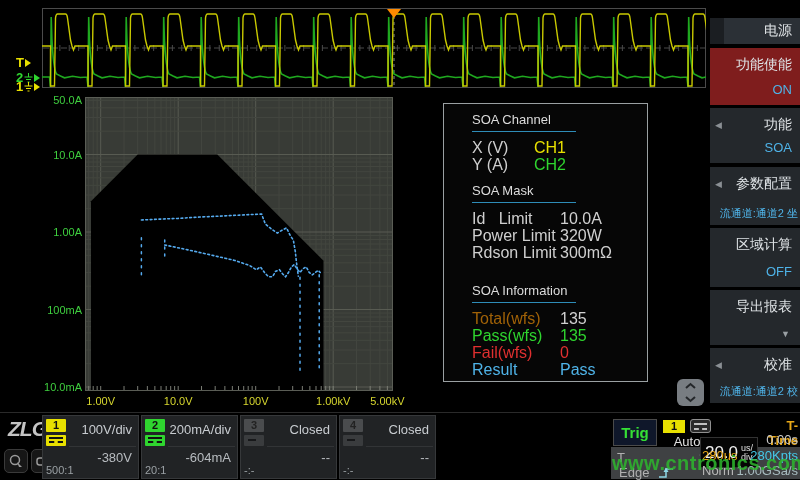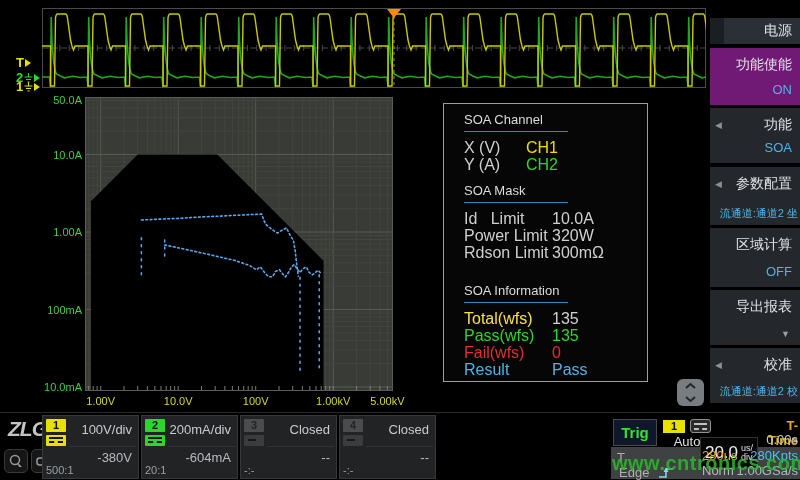--- a/index.html
+++ b/index.html
@@ -11,34 +11,34 @@
   .wave-marker{position:absolute;display:flex;align-items:center;gap:1px;font-weight:bold;font-size:13px;}
   .wave-marker .tri{width:0;height:0;border-top:4px solid transparent;border-bottom:4px solid transparent;border-left:6px solid currentColor;}
   .wave-marker svg{display:block;}
 
   
   #soa-plot{position:absolute;left:85px;top:97px;width:308px;height:294px;}
   .ylab{position:absolute;left:34px;width:48px;text-align:right;font-size:11px;color:#3fcf3f;}
   .xlab{position:absolute;top:395px;transform:translateX(-50%);font-size:11px;color:#d6d62e;}
 
   
-  #soa-panel{position:absolute;left:443px;top:103px;width:205px;height:279px;background:#060606;border:1px solid #9aa0a2;padding:8px 12px 6px 20px;}
+  #soa-panel{position:absolute;left:443px;top:103px;width:205px;height:279px;background:#060606;border:1px solid #9aa0a2;padding:8px 12px 6px 28px;}
   .sec-title{font-size:13px;color:#dcdcdc;padding-bottom:4px;border-bottom:1px solid #2e8cb8;width:104px;margin-bottom:7px;}
   .sec{margin-bottom:10px;}
   .sec.gap{margin-top:22px;}
   .prow{display:flex;font-size:16px;line-height:17px;}
   .prow .pl{width:88px;color:#cfcfcf;white-space:pre;}
   .prow .pv{color:#d0d0d0;}
   .sec.chan .pl{width:62px;}
 
   
   #sidebar{position:absolute;left:708px;top:0;width:92px;height:412px;}
   .sb-item{position:absolute;left:2px;width:90px;background:#24282c;color:#dfe3e6;}
   .sb-item.power{background:#2b3036;border-left:14px solid #1b1e22;}
-  .sb-item.hl{background:#701a75;}
+  .sb-item.hl{background:#7f1d1d;}
   .sb-label{position:absolute;right:8px;top:8px;font-size:14px;white-space:nowrap;}
   .sb-item.power .sb-label{top:4px;}
   .sb-value{position:absolute;right:8px;bottom:8px;font-size:13px;color:#4fb3e8;}
   .sb-sub{position:absolute;left:0;right:2px;bottom:4px;font-size:11px;color:#4fb3e8;white-space:nowrap;overflow:hidden;direction:rtl;}
   .sb-arrow{position:absolute;left:5px;top:12px;font-size:9px;color:#8a8f94;}
   .sb-caret{position:absolute;right:10px;bottom:6px;font-size:9px;color:#9aa0a4;}
 
   
   #scrollw{position:absolute;left:677px;top:379px;width:27px;height:27px;background:#787d82;border-radius:6px;display:flex;flex-direction:column;}
   #scrollw .sc-btn{flex:1;display:flex;align-items:center;justify-content:center;}
@@ -345,21 +345,21 @@
           <div class="pv" style="color: rgb(208, 208, 208);">320W</div>
         </div>
         <div class="prow">
           <div class="pl" style="color: rgb(207, 207, 207);">Rdson Limit</div>
           <div class="pv" style="color: rgb(208, 208, 208);">300mΩ</div>
         </div>
       </div>
       <div class="sec gap">
         <div class="sec-title">SOA Information</div>
         <div class="prow">
-          <div class="pl" style="color: #fde047;">Total(wfs)</div>
+          <div class="pl" style="color: #a16207;">Total(wfs)</div>
           <div class="pv" style="color: rgb(208, 208, 208);">135</div>
         </div>
         <div class="prow">
           <div class="pl" style="color: rgb(47, 213, 47);">Pass(wfs)</div>
           <div class="pv" style="color: rgb(47, 213, 47);">135</div>
         </div>
         <div class="prow">
           <div class="pl" style="color: rgb(224, 48, 48);">Fail(wfs)</div>
           <div class="pv" style="color: rgb(224, 48, 48);">0</div>
         </div>

